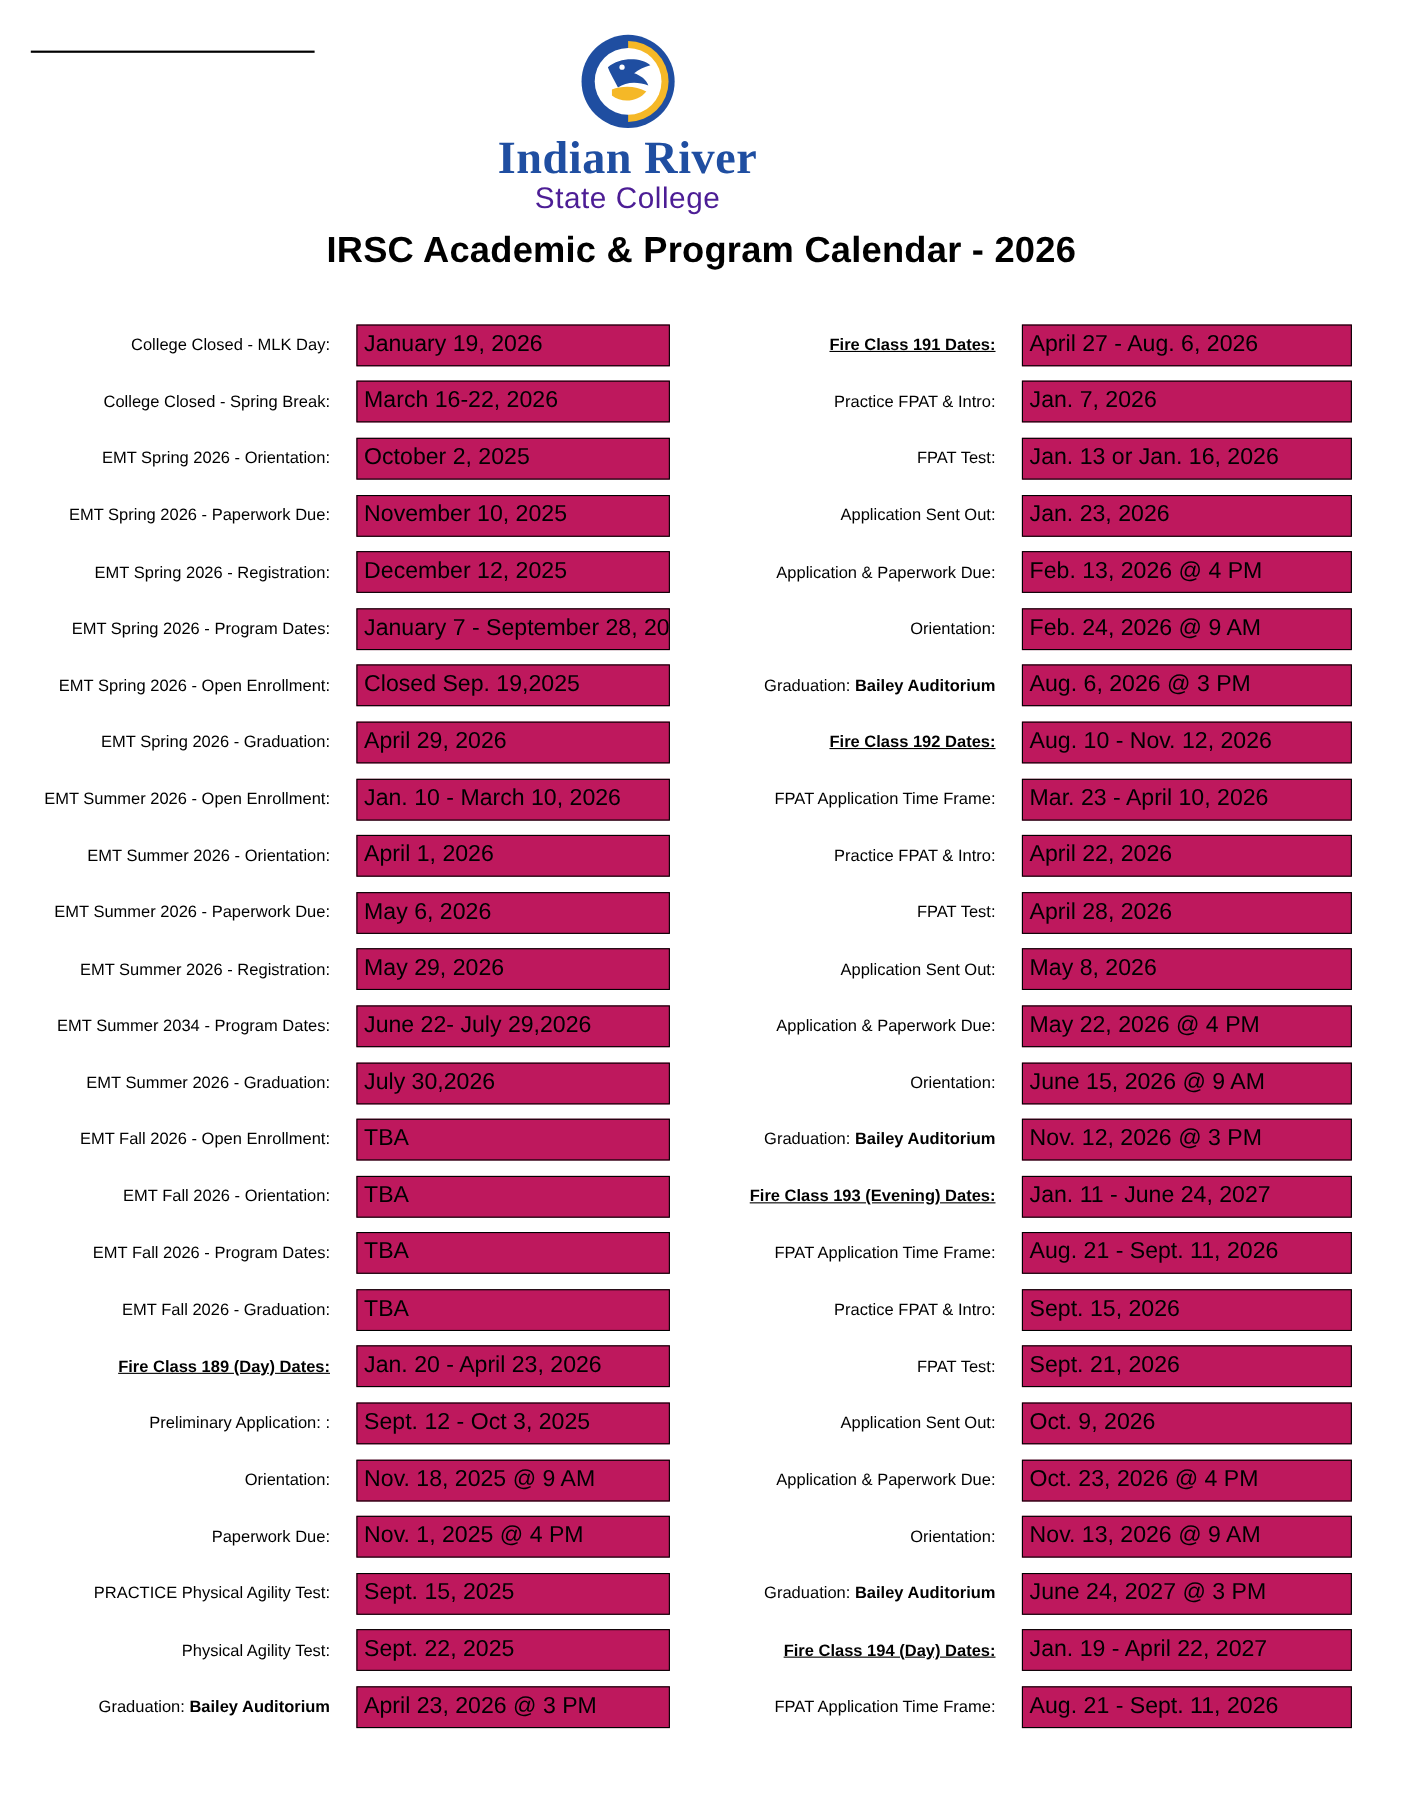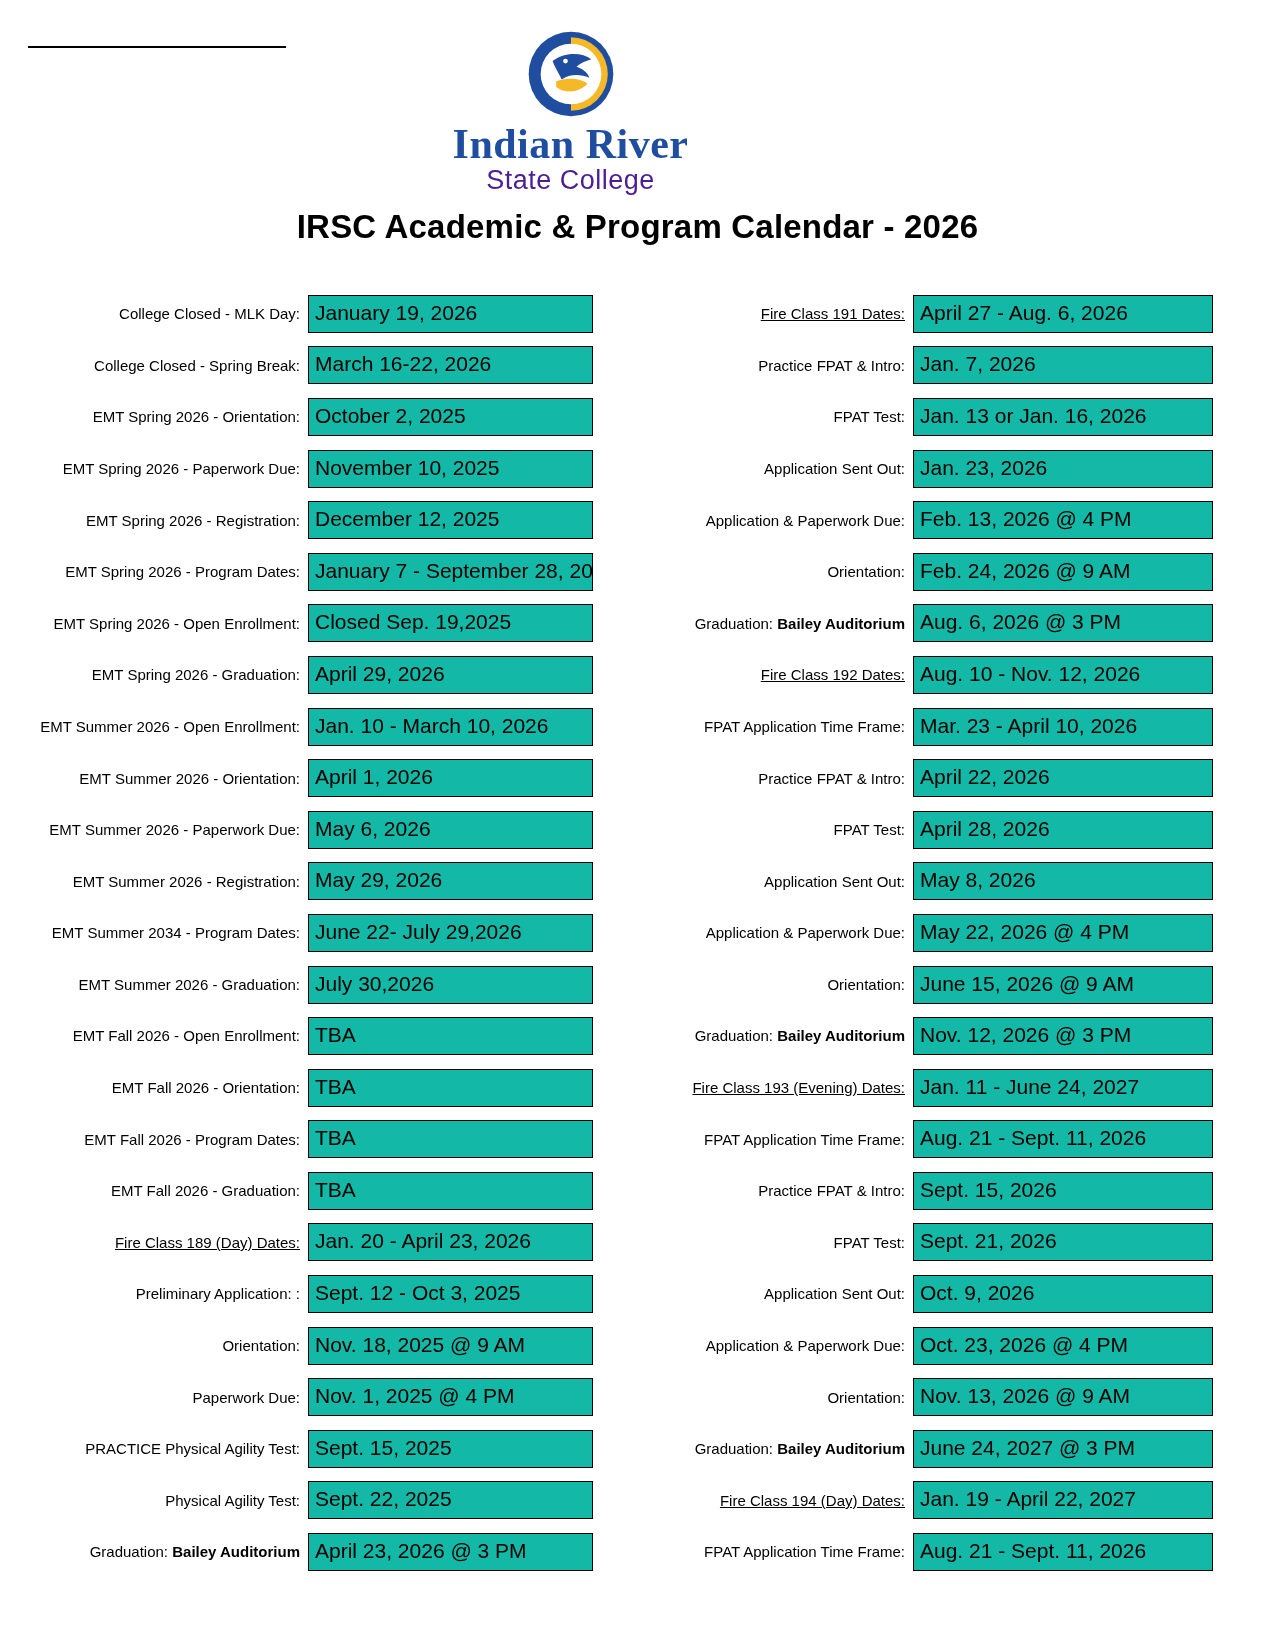--- a/index.html
+++ b/index.html
@@ -81,31 +81,31 @@
   .col.right { padding-left: 0px; }
 
   .row {
     display: flex;
     align-items: center;
     height: 51.6px;
   }
   .label {
     font-size: 15px;
     text-align: right;
-    padding-right: 8px;
+    padding-right: 24px;
     white-space: nowrap;
     line-height: 1.15;
   }
   .col.left .label { width: 278px; }
   .col.right .label { width: 268px; }
-  .label.bold { font-weight: normal; text-decoration: underline; text-align: right; }
+  .label.bold { font-weight: bold; text-decoration: underline; text-align: right; }
   .label .b { font-weight: bold; }
 
   .value {
-    background: #14b8a6;
+    background: #be185d;
     border: 1px solid #000000;
     font-size: 21px;
     line-height: 1;
     padding: 6px 22px 7px 6px;
     box-sizing: border-box;
     height: 38px;
     white-space: nowrap;
     overflow: hidden;
   }
   .col.left .value { width: 285px; }

